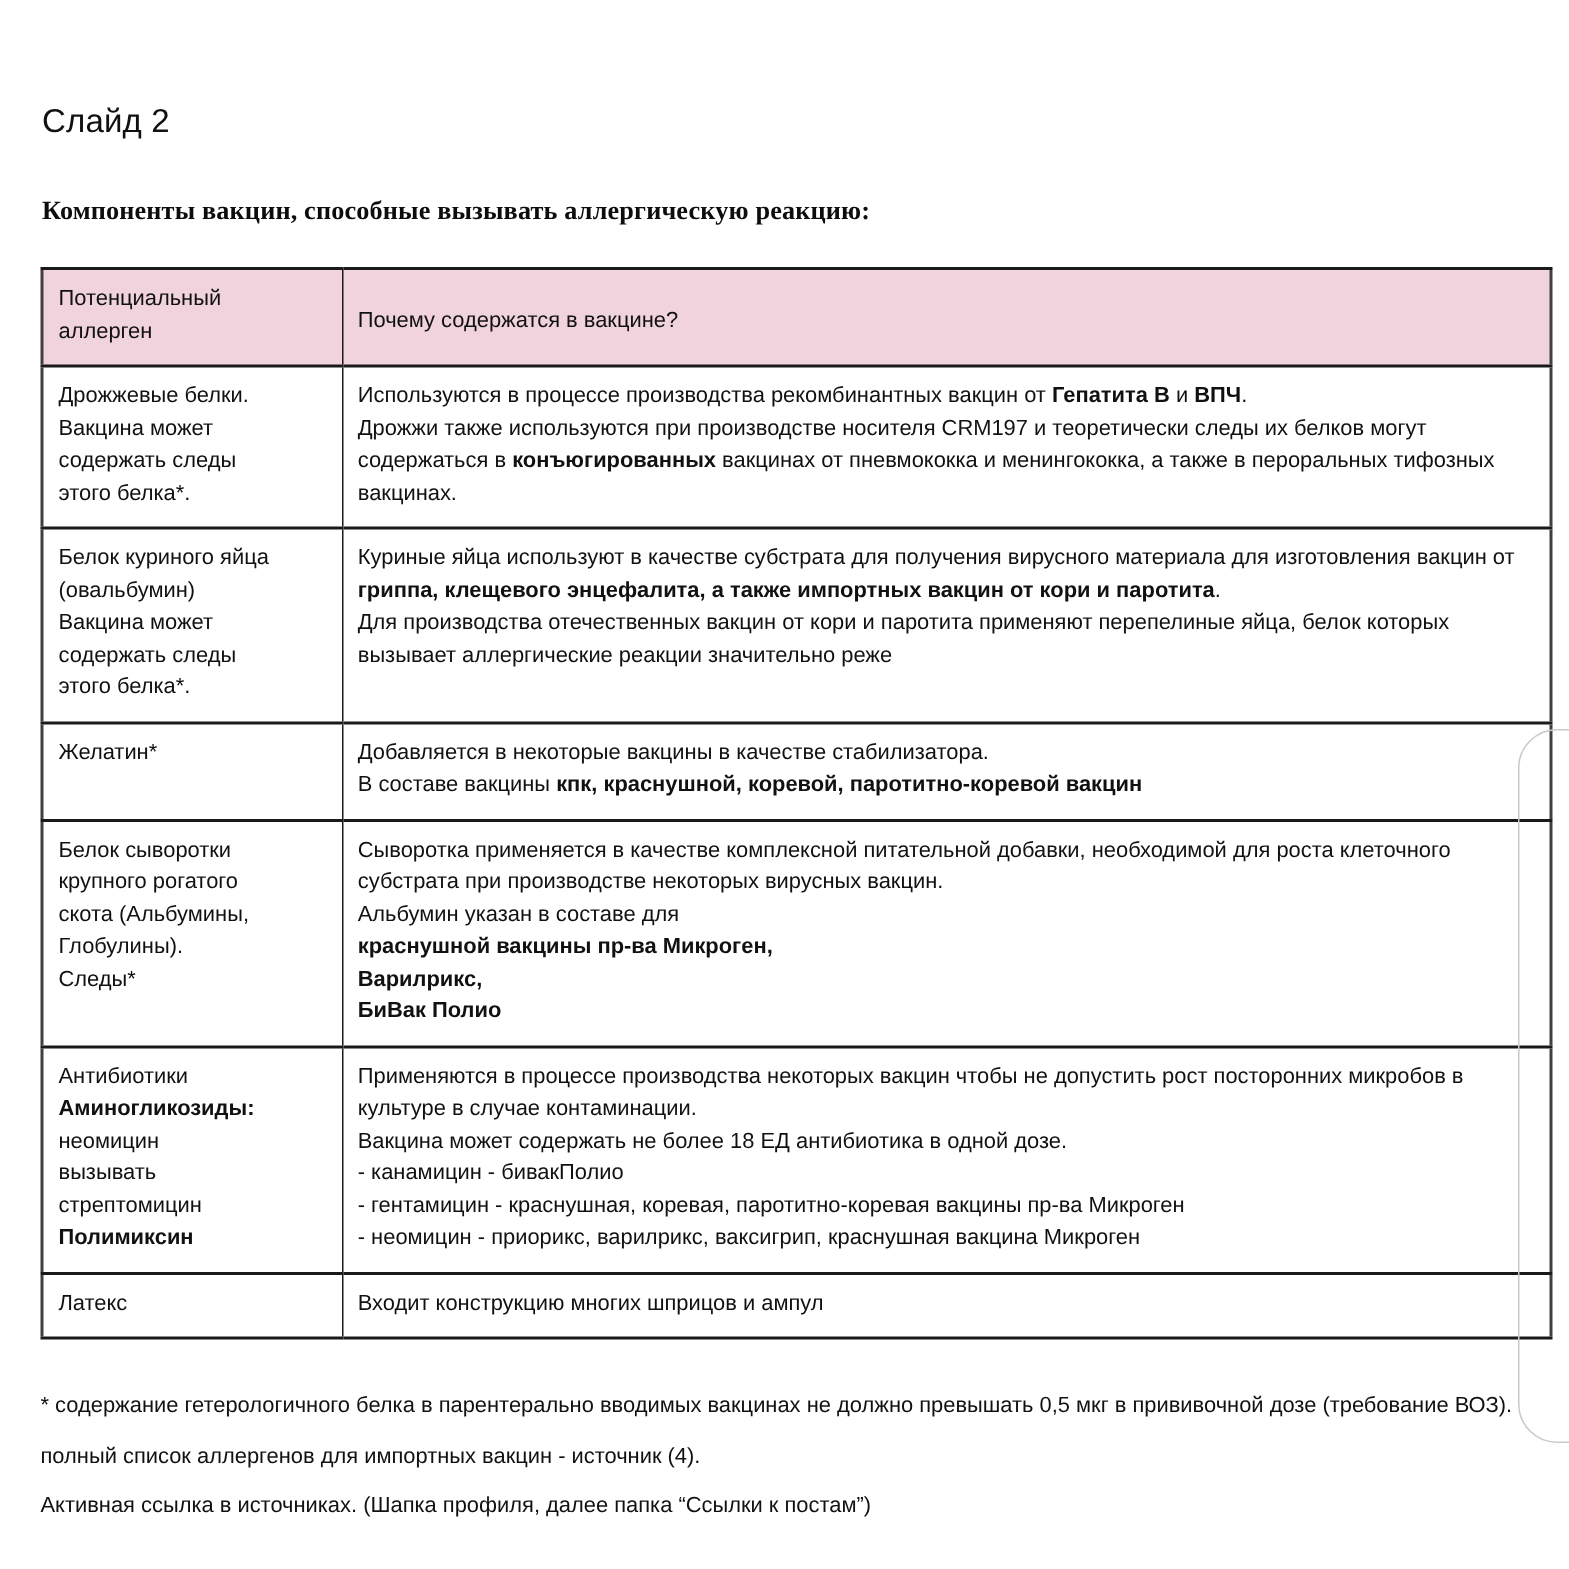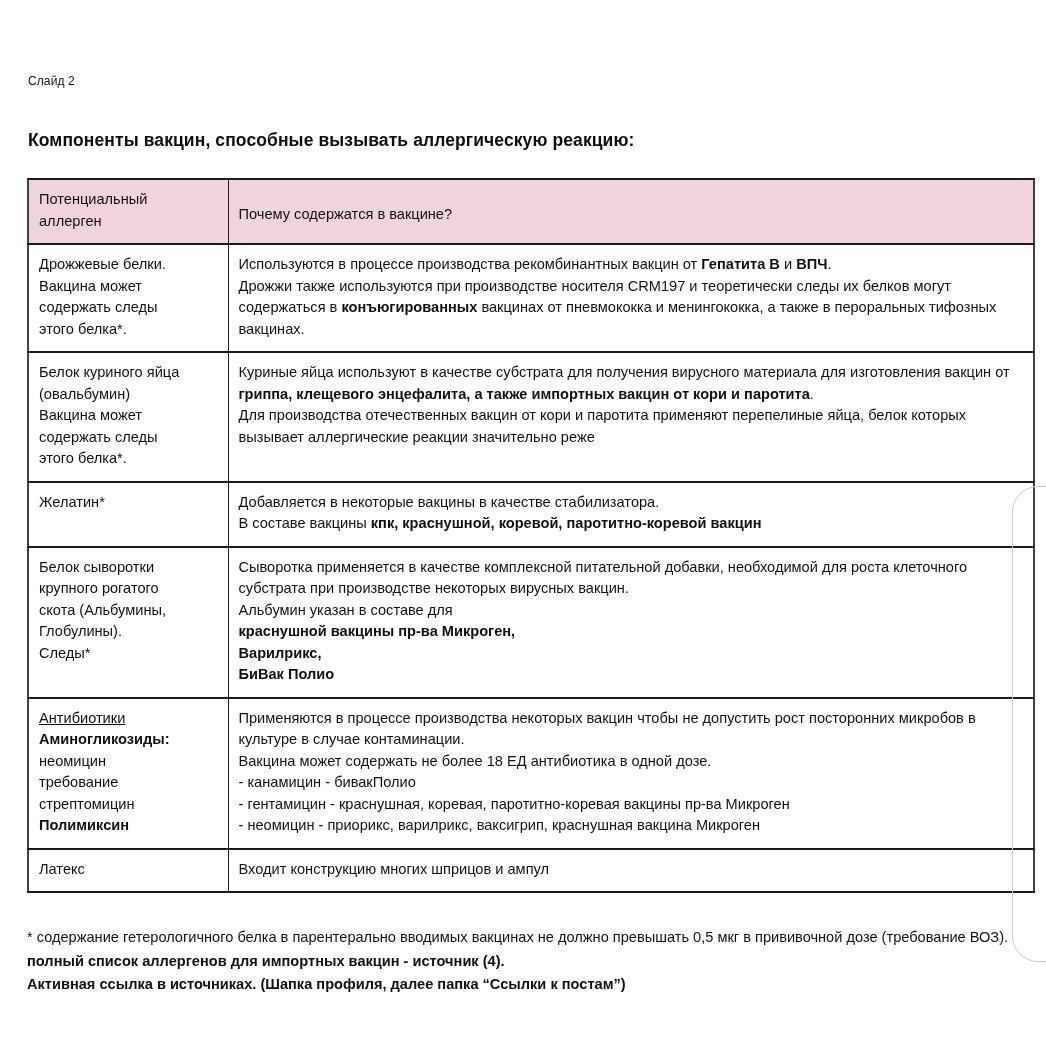--- a/index.html
+++ b/index.html
@@ -22,36 +22,37 @@
     left: 0; top: 0;
     width: 1046px;
     height: 1046px;
   }
 
   
   .slide-label {
     position: absolute;
     left: 28px;
     top: 70px;
-    font-size: 12px;
+    font-size: 22px;
     line-height: 22px;
     color: #111;
     letter-spacing: 0.1px;
   }
 
   
   .doc-heading {
     position: absolute;
     left: 28px;
     top: 128px;
     font-size: 17.5px;
     font-weight: bold;
     line-height: 24px;
     color: #0d0d0d;
     letter-spacing: 0.1px;
+    font-family: Liberation Serif, serif;
   }
 
   
   .tbl-wrap {
     position: absolute;
     left: 27px;
     top: 178px;
     width: 994px;
   }
   table.alg {
@@ -82,40 +83,40 @@
     padding-top: 20px;
     padding-bottom: 20px;
     vertical-align: top;
   }
   thead th.th-reason {
     vertical-align: top;
     padding-top: 24px;
   }
   .cell-lines > div { white-space: normal; }
   .b { font-weight: bold; }
-  .u { text-decoration: underline; }
+  .u { }
 
   td.col-allergen { font-size: 14.6px; line-height: 22.6px; }
   td.col-reason   { font-size: 14.6px; line-height: 22.4px; margin-top: 43px; }
 
   
   .ln { display: block; }
 
   
   .footnotes {
     position: absolute;
     left: 27px;
     top: 926px;
     width: 990px;
     font-size: 14.6px;
     line-height: 22.5px;
     color: #111;
   }
   .footnotes .fn { display: block; }
-  .footnotes .fn.gap { margin-top: 1px; font-weight: bold; }
+  .footnotes .fn.gap { margin-top: 11px; }
 
   
   .edge-panel {
     position: absolute;
     left: 1012px;
     top: 486px;
     width: 120px;
     height: 474px;
     border: 1.6px solid #c9c9c9;
     border-radius: 26px;
@@ -196,21 +197,21 @@
               <div><span class="b">краснушной вакцины пр-ва Микроген,</span></div>
               <div><span class="b">Варилрикс,</span></div>
               <div><span class="b">БиВак Полио</span></div>
             </td>
           </tr>
           <tr>
             <td class="col-allergen cell-lines">
               <div><span class=" u">Антибиотики</span></div>
               <div><span class=" b">Аминогликозиды:</span></div>
               <div><span>неомицин</span></div>
-              <div><span>требование</span></div>
+              <div><span>вызывать</span></div>
               <div><span>стрептомицин</span></div>
               <div><span class=" b">Полимиксин</span></div>
             </td>
             <td class="col-reason cell-lines">
               <div><span>Применяются в процессе производства некоторых вакцин чтобы не допустить рост посторонних микробов в культуре в случае контаминации.</span></div>
               <div><span>Вакцина может содержать не более 18 ЕД антибиотика в одной дозе.</span></div>
               <div><span>- канамицин - бивакПолио</span></div>
               <div><span>- гентамицин - краснушная, коревая, паротитно-коревая вакцины пр-ва Микроген</span></div>
               <div><span>- неомицин - приорикс, варилрикс, ваксигрип, краснушная вакцина Микроген</span></div>
             </td>

